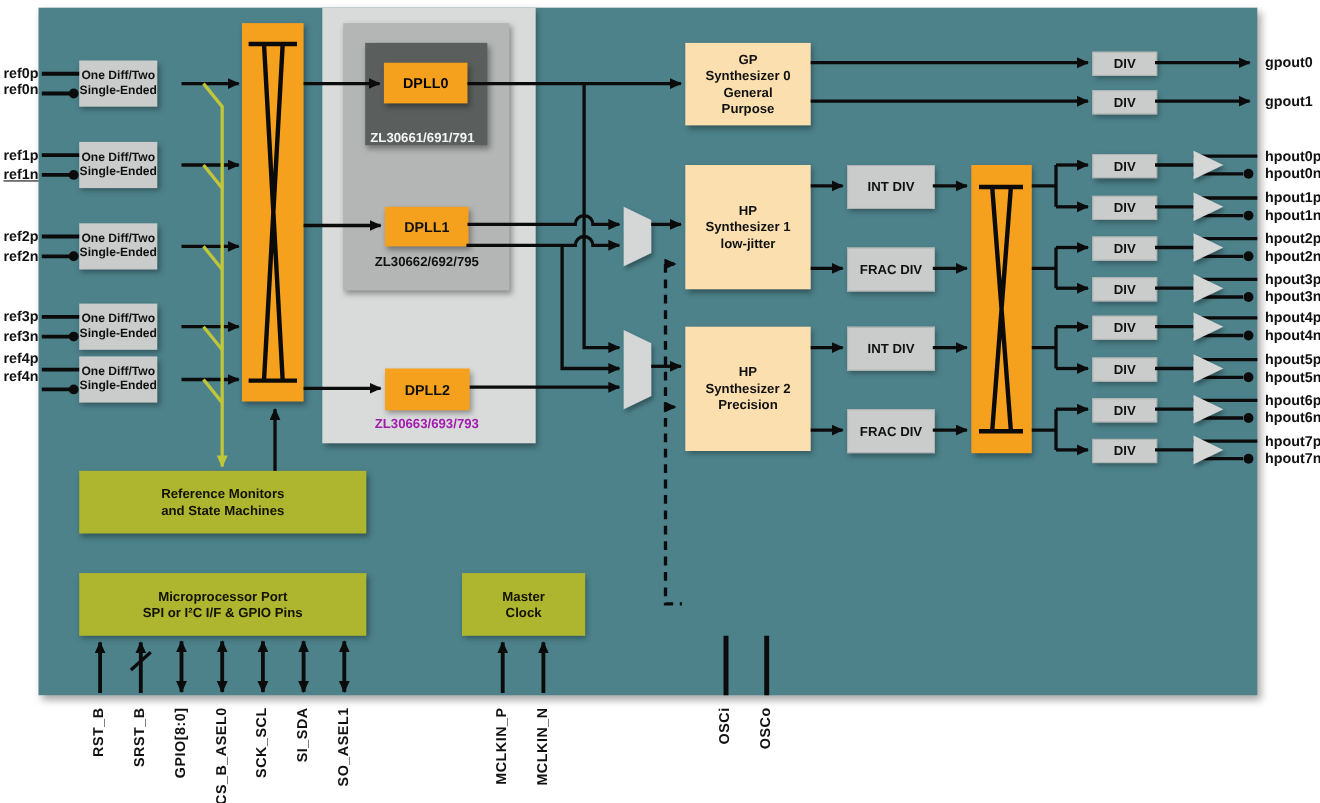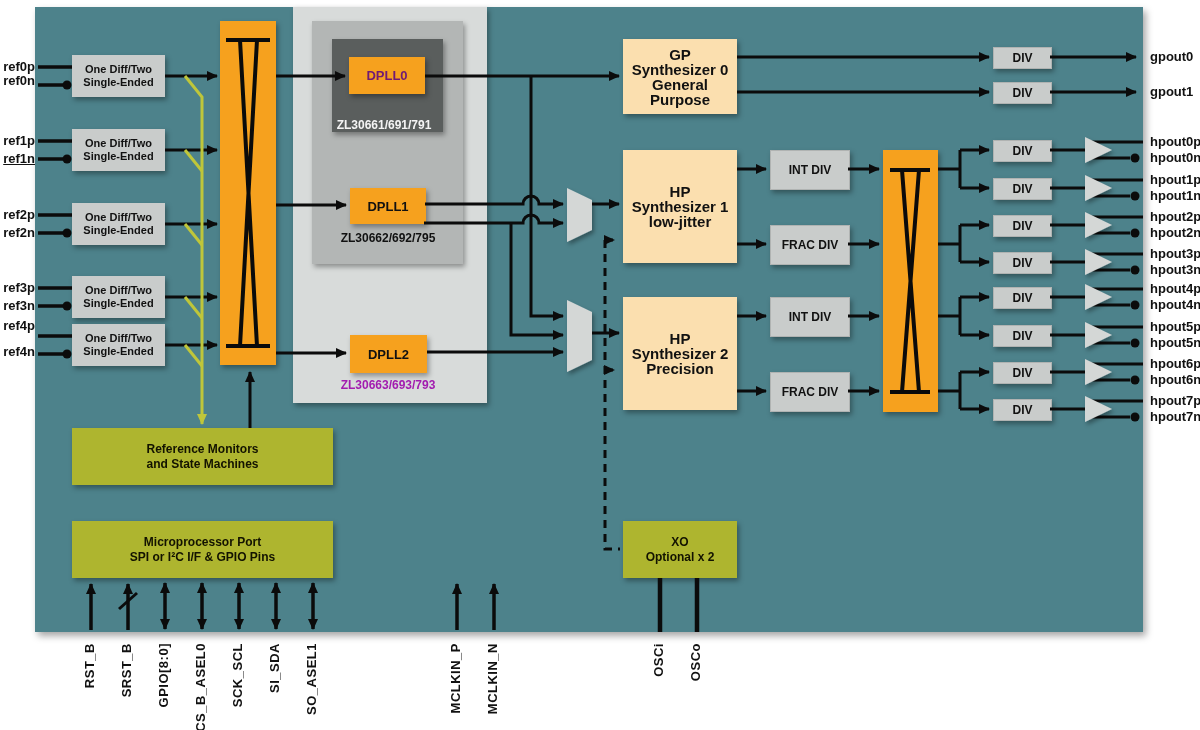--- a/index.html
+++ b/index.html
@@ -1,23 +1,23 @@
 <!DOCTYPE html>
 <html><head>
 <meta charset="utf-8">
 <style>
   html,body{margin:0;padding:0;background:#fff;font-family:"Liberation Sans","DejaVu Sans",sans-serif;}
   #page{position:relative;width:1200px;height:730px;background:#fff;overflow:hidden;}
   #teal{position:absolute;left:35px;top:7px;width:1108px;height:625px;background:#4D828B;box-shadow:3px 4px 7px rgba(0,0,0,.35);}
   .box{position:absolute;display:flex;align-items:center;justify-content:center;text-align:center;font-weight:bold;color:#111;}
   .shadow{box-shadow:2px 3px 5px rgba(0,0,0,.35);}
-  .inblock{left:72px;width:93px;height:42px;background:#C9CCCB;font-size:11px;line-height:13px;}
+  .inblock{left:72px;width:71px;height:42px;background:#C9CCCB;font-size:11px;line-height:13px;}
   .grayframe{position:absolute;}
   .orange{background:#F6A11E;font-size:13px;}
-  .cream{background:#FBDFAF;font-size:15px;line-height:15px;white-space:pre-line;}
+  .cream{background:#FBDFAF;font-size:12px;line-height:15px;white-space:pre-line;}
   .olive{background:#AEB52F;font-size:12px;line-height:15px;white-space:pre-line;color:#131300;}
   .divbox{background:#C9CCCB;font-size:12px;border:1px solid #b0b3b2;}
   .iolabel{position:absolute;font-size:13px;font-weight:bold;color:#111;height:16px;line-height:16px;}
   .reflabel{left:2px;width:33px;text-align:right;}
   .outlabel{left:1150px;width:70px;text-align:left;}
   .zl{position:absolute;font-size:12px;font-weight:bold;text-align:center;}
   .vlabel{position:absolute;writing-mode:vertical-rl;transform:rotate(180deg);font-size:13px;font-weight:bold;color:#111;letter-spacing:.5px;}
   svg.overlay{position:absolute;left:0;top:0;z-index:6;}
   .w{stroke:#0B0B0B;stroke-width:3;fill:none;}
   .w35{stroke:#0B0B0B;stroke-width:3.5;fill:none;}
@@ -53,21 +53,21 @@
   <div class="box inblock shadow" style="top:276px;">
       <span><span>One Diff/Two</span><br><span>Single-Ended</span></span>
     </div>
   <div class="box inblock shadow" style="top:324px;">
       <span><span>One Diff/Two</span><br><span>Single-Ended</span></span>
     </div>
 
   <div class="box orange shadow" style="left:220px;top:21px;width:56px;height:344px;"></div>
   <div class="box orange shadow" style="left:883px;top:150px;width:55px;height:262px;"></div>
 
-  <div class="box orange shadow" style="left:349px;top:57px;width:76px;height:37px;color:#701a75;">
+  <div class="box orange shadow" style="left:349px;top:57px;width:76px;height:37px;color:#000000;">
       <span>DPLL0</span>
     </div>
   <div class="zl" style="left:332px;top:96px;width:104px;color:#f4f4f4;margin-top:22px;">ZL30661/691/791</div>
   <div class="box orange shadow" style="left:350px;top:188px;width:76px;height:36px;">
       <span>DPLL1</span>
     </div>
   <div class="zl" style="left:328px;top:231px;width:120px;color:#111;">ZL30662/692/795</div>
   <div class="box orange shadow" style="left:350px;top:335px;width:77px;height:38px;">
       <span>DPLL2</span>
     </div>
@@ -98,33 +98,33 @@
   <div class="box divbox shadow" style="left:993px;top:252px;width:57px;height:20px;">DIV</div>
   <div class="box divbox shadow" style="left:993px;top:287px;width:57px;height:20px;">DIV</div>
   <div class="box divbox shadow" style="left:993px;top:325px;width:57px;height:20px;">DIV</div>
   <div class="box divbox shadow" style="left:993px;top:362px;width:57px;height:20px;">DIV</div>
   <div class="box divbox shadow" style="left:993px;top:399px;width:57px;height:20px;">DIV</div>
 
   <div class="box olive shadow" style="left:72px;top:428px;width:261px;height:57px;">Reference Monitors
 and State Machines</div>
   <div class="box olive shadow" style="left:72px;top:521px;width:261px;height:57px;">Microprocessor Port
 SPI or I²C I/F &amp; GPIO Pins</div>
-  <div class="box olive shadow" style="left:623px;top:521px;width:114px;height:57px;">XO
-Optional x 2</div>
+  <div class="box olive shadow" style="left:420px;top:521px;width:112px;height:57px;">Master
+Clock</div>
 
   <div class="iolabel reflabel" style="top:59px;">ref0p</div>
   <div class="iolabel reflabel" style="top:73px;">ref0n</div>
   <div class="iolabel reflabel" style="top:133px;">ref1p</div>
   <div class="iolabel reflabel" style="top:151px;text-decoration:underline;">ref1n</div>
   <div class="iolabel reflabel" style="top:207px;">ref2p</div>
   <div class="iolabel reflabel" style="top:225px;">ref2n</div>
   <div class="iolabel reflabel" style="top:280px;">ref3p</div>
   <div class="iolabel reflabel" style="top:298px;">ref3n</div>
   <div class="iolabel reflabel" style="top:318px;">ref4p</div>
-  <div class="iolabel reflabel" style="top:344px;">ref4n</div>
+  <div class="iolabel reflabel" style="top:334px;">ref4n</div>
 
   <div class="iolabel outlabel" style="top:49px;">gpout0</div>
   <div class="iolabel outlabel" style="top:84px;">gpout1</div>
 
   <div class="iolabel outlabel" style="top:134px;">hpout0p</div>
   <div class="iolabel outlabel" style="top:150px;">hpout0n</div>
   <div class="iolabel outlabel" style="top:172px;">hpout1p</div>
   <div class="iolabel outlabel" style="top:188px;">hpout1n</div>
   <div class="iolabel outlabel" style="top:209px;">hpout2p</div>
   <div class="iolabel outlabel" style="top:225px;">hpout2n</div>

